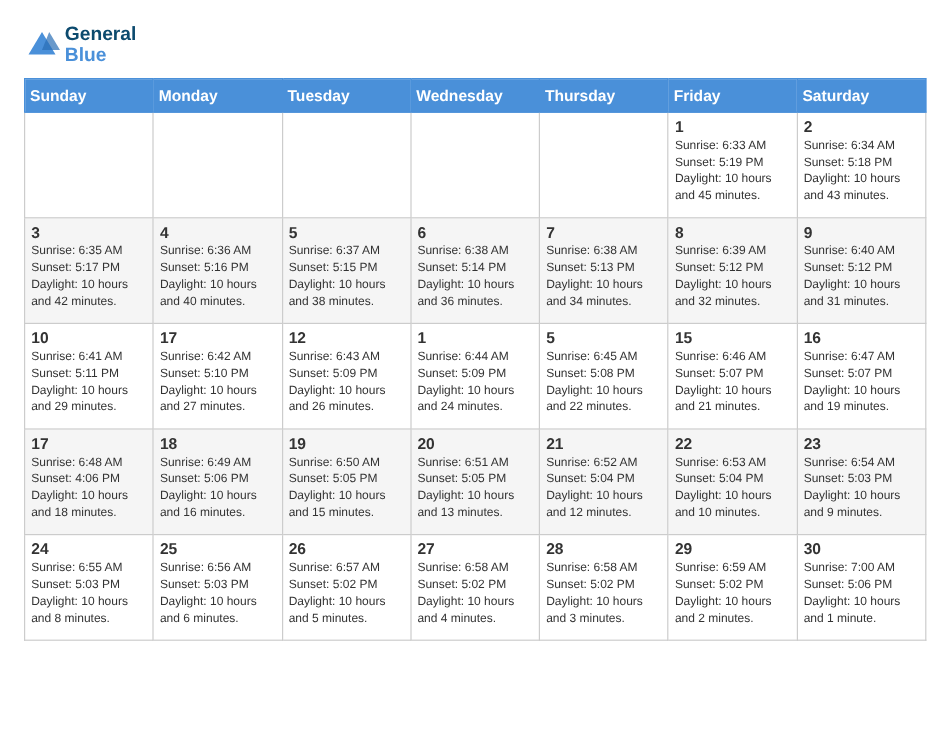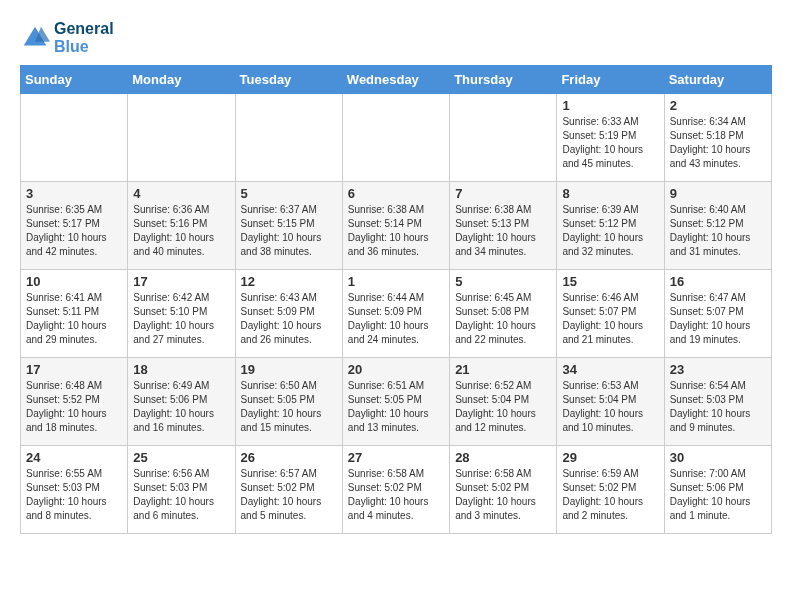--- a/index.html
+++ b/index.html
@@ -230,21 +230,21 @@
           <span class="day-num">16</span>
           <div class="day-info">Sunrise: 6:47 AM
 Sunset: 5:07 PM
 Daylight: 10 hours and 19 minutes.</div>
         </td>
       </tr>
       <tr>
         <td>
           <span class="day-num">17</span>
           <div class="day-info">Sunrise: 6:48 AM
-Sunset: 5:52 PM
+Sunset: 4:06 PM
 Daylight: 10 hours and 18 minutes.</div>
         </td>
         <td>
           <span class="day-num">18</span>
           <div class="day-info">Sunrise: 6:49 AM
 Sunset: 5:06 PM
 Daylight: 10 hours and 16 minutes.</div>
         </td>
         <td>
           <span class="day-num">19</span>
@@ -258,21 +258,21 @@
 Sunset: 5:05 PM
 Daylight: 10 hours and 13 minutes.</div>
         </td>
         <td>
           <span class="day-num">21</span>
           <div class="day-info">Sunrise: 6:52 AM
 Sunset: 5:04 PM
 Daylight: 10 hours and 12 minutes.</div>
         </td>
         <td>
-          <span class="day-num">34</span>
+          <span class="day-num">22</span>
           <div class="day-info">Sunrise: 6:53 AM
 Sunset: 5:04 PM
 Daylight: 10 hours and 10 minutes.</div>
         </td>
         <td>
           <span class="day-num">23</span>
           <div class="day-info">Sunrise: 6:54 AM
 Sunset: 5:03 PM
 Daylight: 10 hours and 9 minutes.</div>
         </td>

